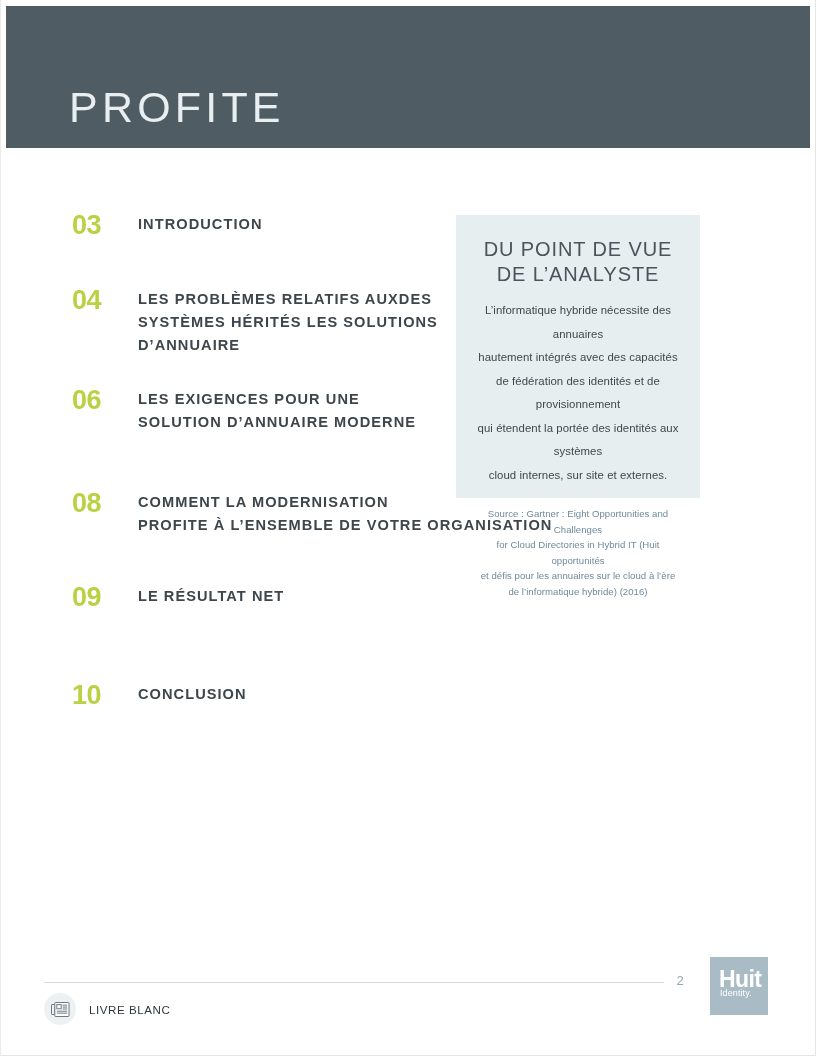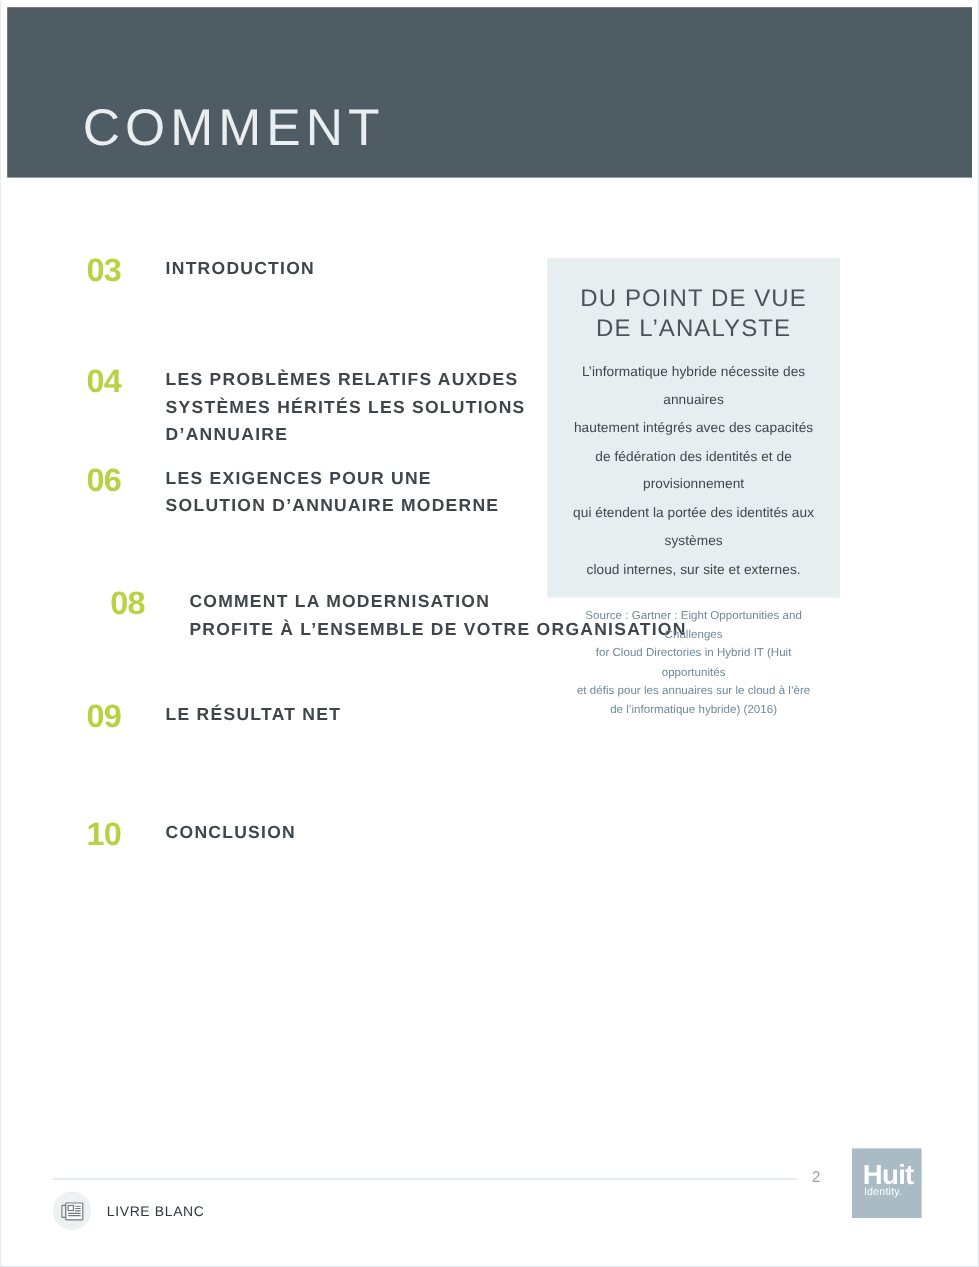--- a/index.html
+++ b/index.html
@@ -222,44 +222,44 @@
     font-family: "Liberation Sans", sans-serif;
   }
 </style>
 </head>
 <body>
 
 <div class="page">
   <div class="page-edge"></div>
 
   <div class="header-band">
-    <div class="header-title">COMMENT</div>
+    <div class="header-title">PROFITE</div>
   </div>
 
   <div class="toc">
 
     <div class="toc-row" style="top:0;position:absolute;">
       <div class="toc-num">03</div>
       <div class="toc-label">INTRODUCTION</div>
     </div>
 
-    <div class="toc-row" style="top:93px;position:absolute;">
+    <div class="toc-row" style="top:75px;position:absolute;">
       <div class="toc-num">04</div>
       <div class="toc-label">LES PROBLÈMES RELATIFS AUXDES
 SYSTÈMES HÉRITÉS LES SOLUTIONS
 D’ANNUAIRE</div>
     </div>
 
     <div class="toc-row" style="top:175px;position:absolute;">
       <div class="toc-num">06</div>
       <div class="toc-label">LES EXIGENCES POUR UNE
 SOLUTION D’ANNUAIRE MODERNE</div>
     </div>
 
-    <div class="toc-row" style="top:278px;position:absolute;width:520px;justify-content:center;">
+    <div class="toc-row" style="top:278px;position:absolute;width:520px;">
       <div class="toc-num">08</div>
       <div class="toc-label">COMMENT LA MODERNISATION
 PROFITE À L’ENSEMBLE DE VOTRE ORGANISATION</div>
     </div>
 
     <div class="toc-row" style="top:372px;position:absolute;">
       <div class="toc-num">09</div>
       <div class="toc-label">LE RÉSULTAT NET</div>
     </div>
 

